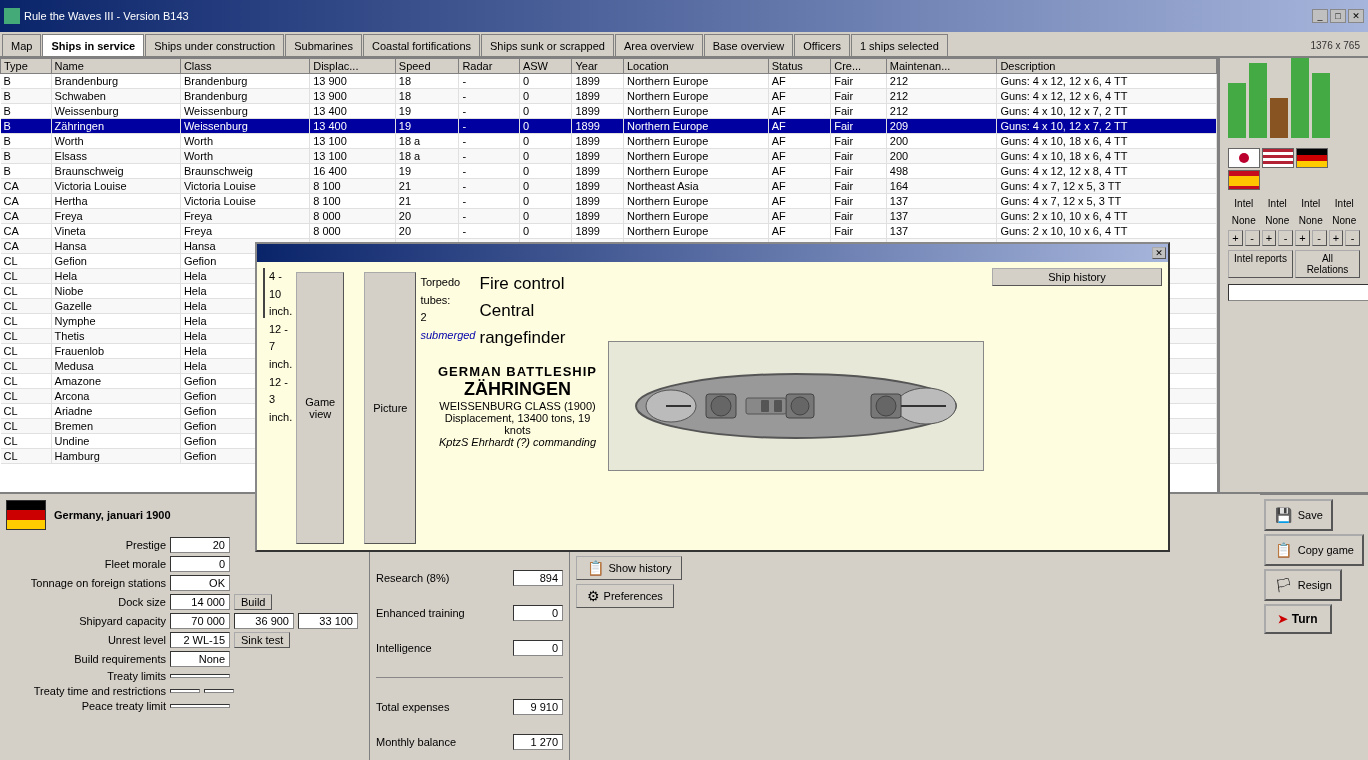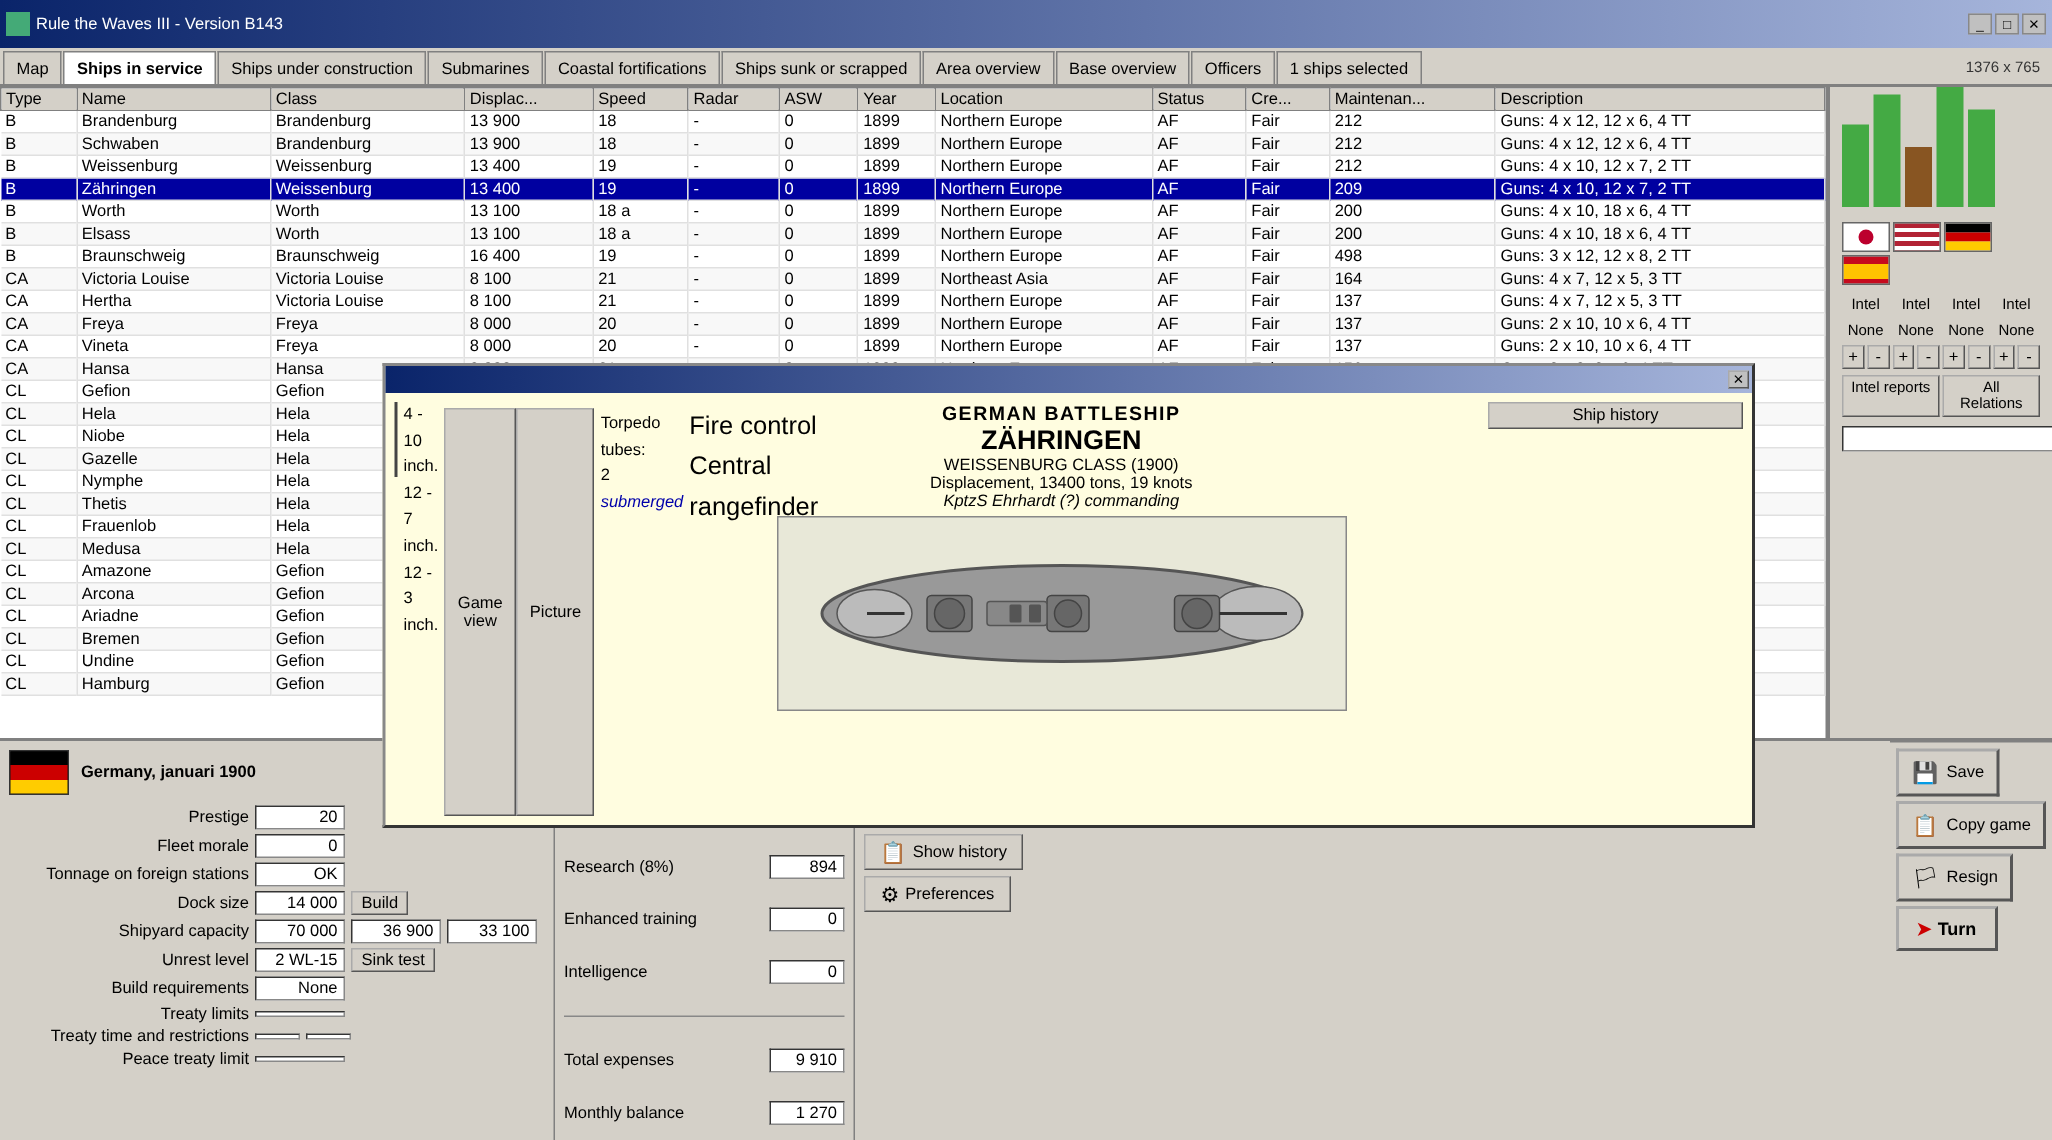--- a/index.html
+++ b/index.html
@@ -421,21 +421,21 @@
       height: 50px;
       border: 1px solid #444;
       overflow: hidden;
     }
     .popup-guns {
       font-size: 11px;
       line-height: 1.6;
     }
     .popup-buttons {
       display: flex;
-      gap: 0;
+      gap: 20px;
       margin-top: 4px;
     }
     .popup-btn {
       background: #d4d0c8;
       border: 1px outset #aaa;
       padding: 2px 8px;
       cursor: pointer;
       font-size: 11px;
     }
     .popup-torpedo {
@@ -448,21 +448,21 @@
       font-style: italic;
     }
     .popup-fire-ctrl {
       font-size: 17px;
       margin-top: 2px;
       line-height: 1.6;
     }
     .popup-center {
       flex: 1;
       display: flex;
-      flex-direction: column;
+      flex-direction: row;
       align-items: center;
       gap: 4px;
     }
     .popup-ship-name {
       text-align: center;
     }
     .popup-ship-name .title-text {
       font-size: 13px;
       font-weight: bold;
       letter-spacing: 1px;
@@ -760,21 +760,21 @@
                   <td>Braunschweig</td>
                   <td>16 400</td>
                   <td>19</td>
                   <td>-</td>
                   <td>0</td>
                   <td>1899</td>
                   <td>Northern Europe</td>
                   <td>AF</td>
                   <td>Fair</td>
                   <td>498</td>
-                  <td>Guns: 3 x 12, 12 x 8, 2 TT</td>
+                  <td>Guns: 4 x 12, 12 x 8, 4 TT</td>
                 </tr>
                 <tr>
                   <td>CA</td>
                   <td>Victoria Louise</td>
                   <td>Victoria Louise</td>
                   <td>8 100</td>
                   <td>21</td>
                   <td>-</td>
                   <td>0</td>
                   <td>1899</td>

